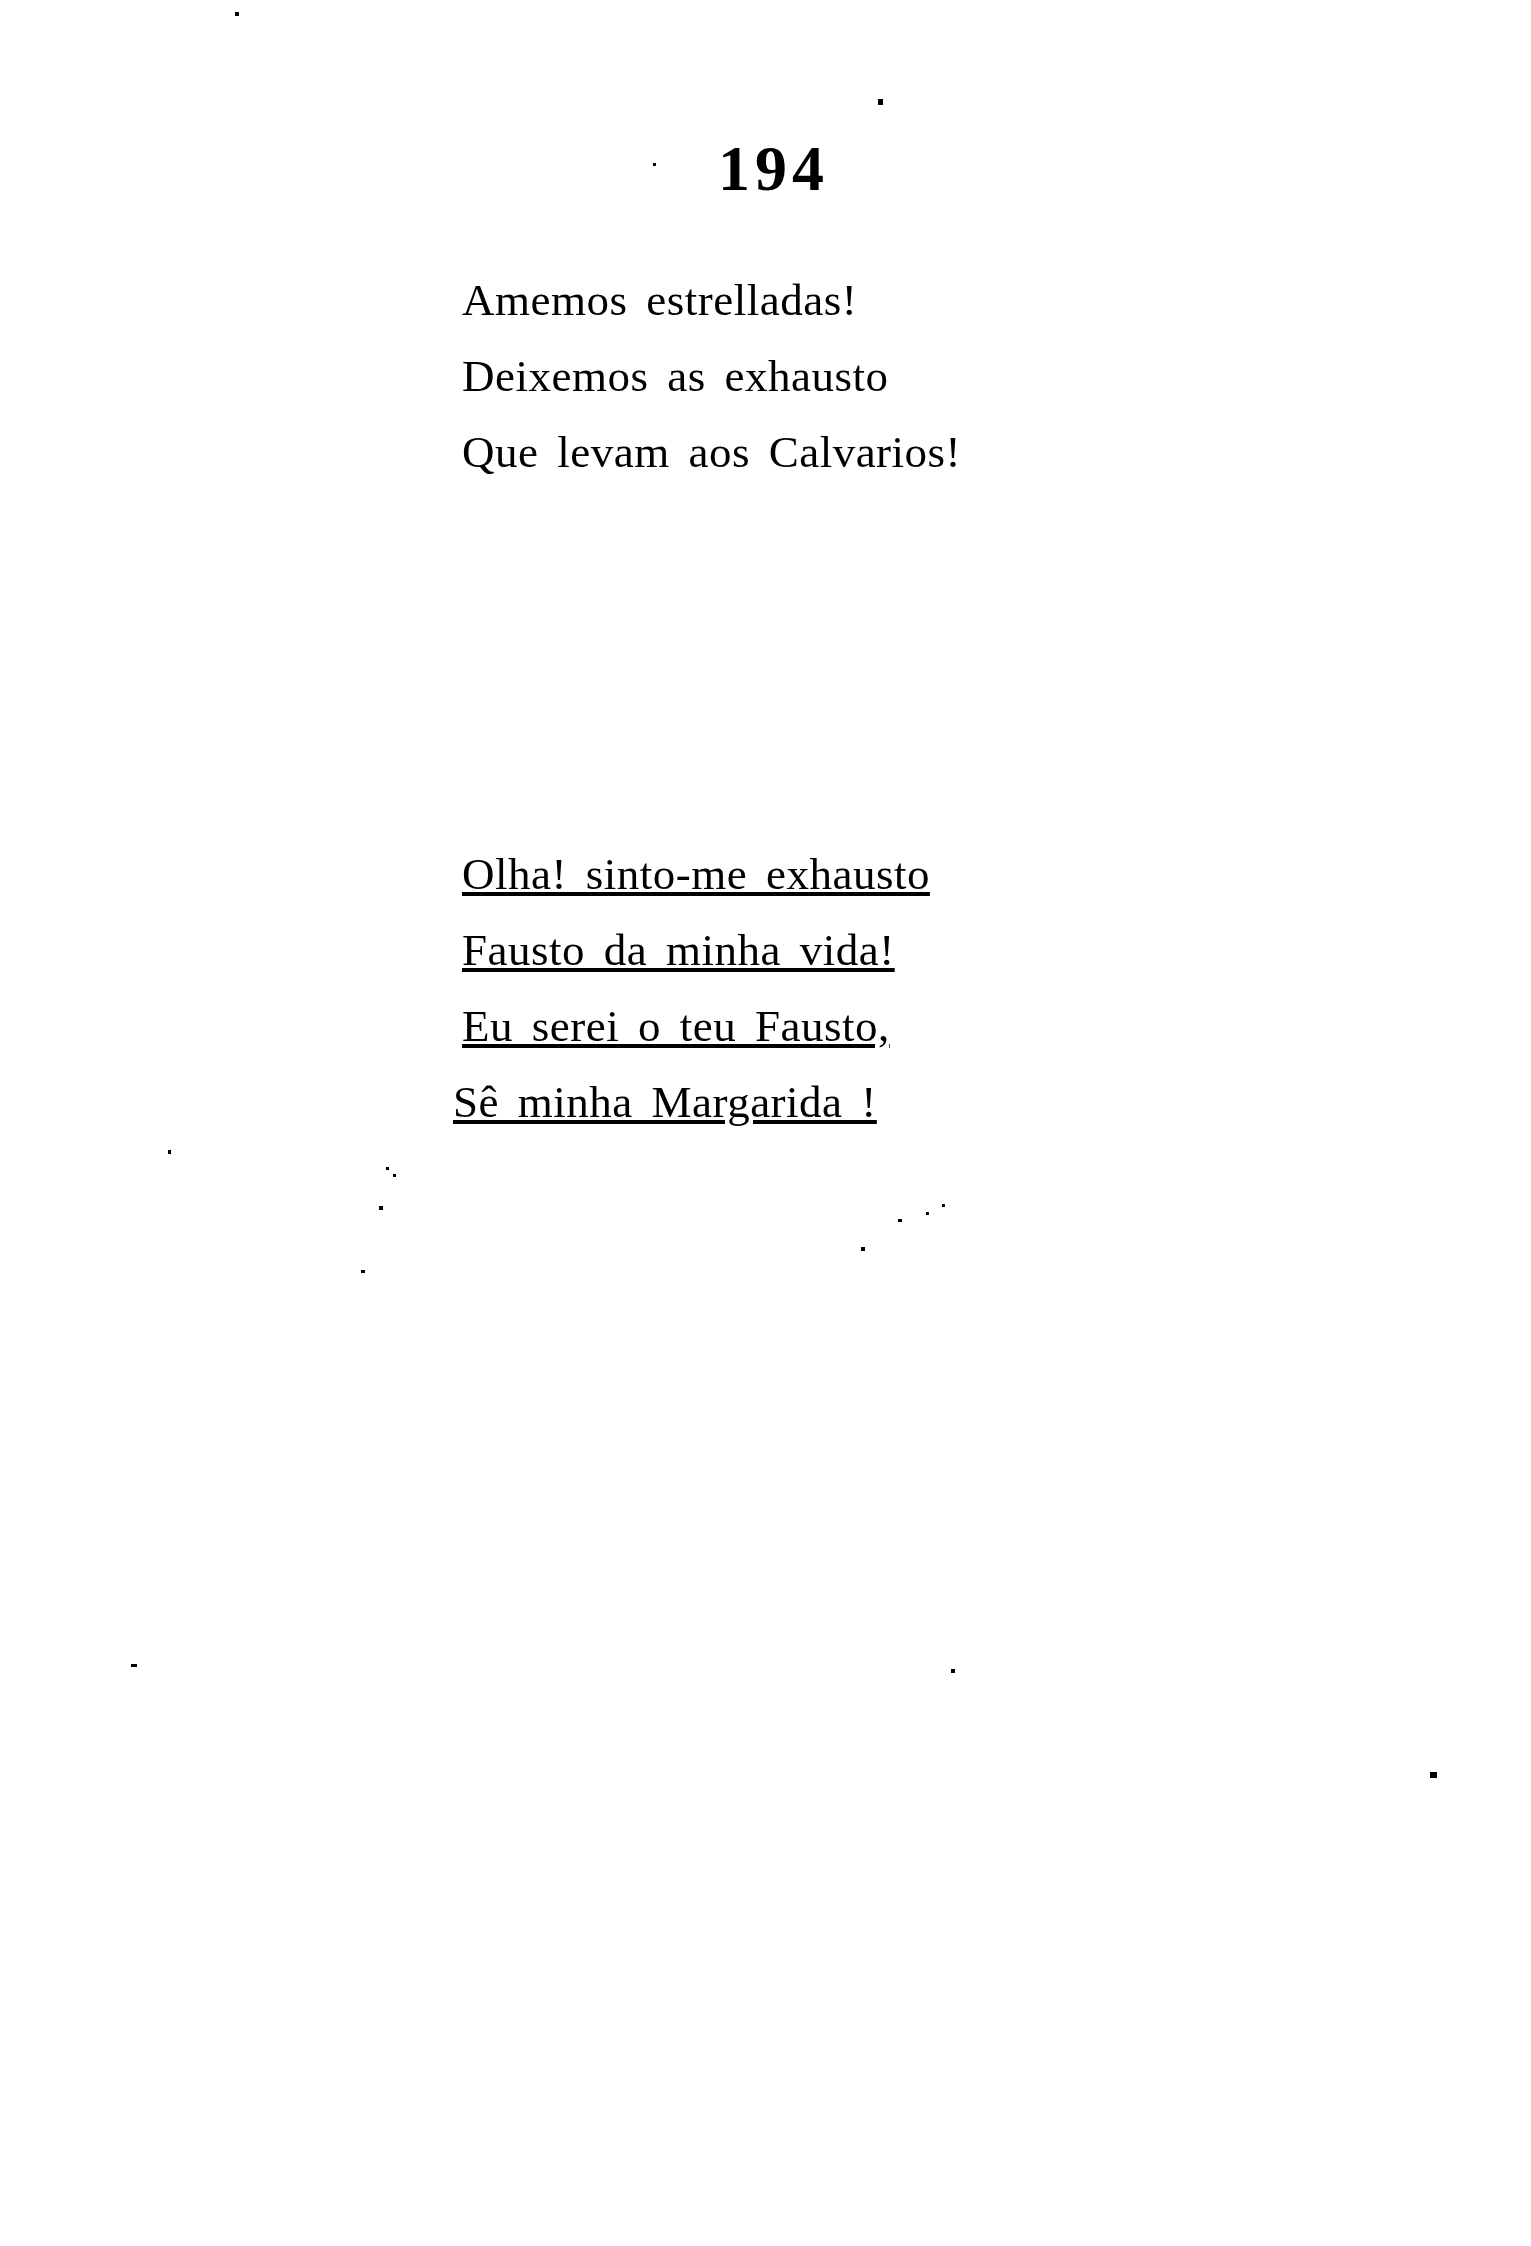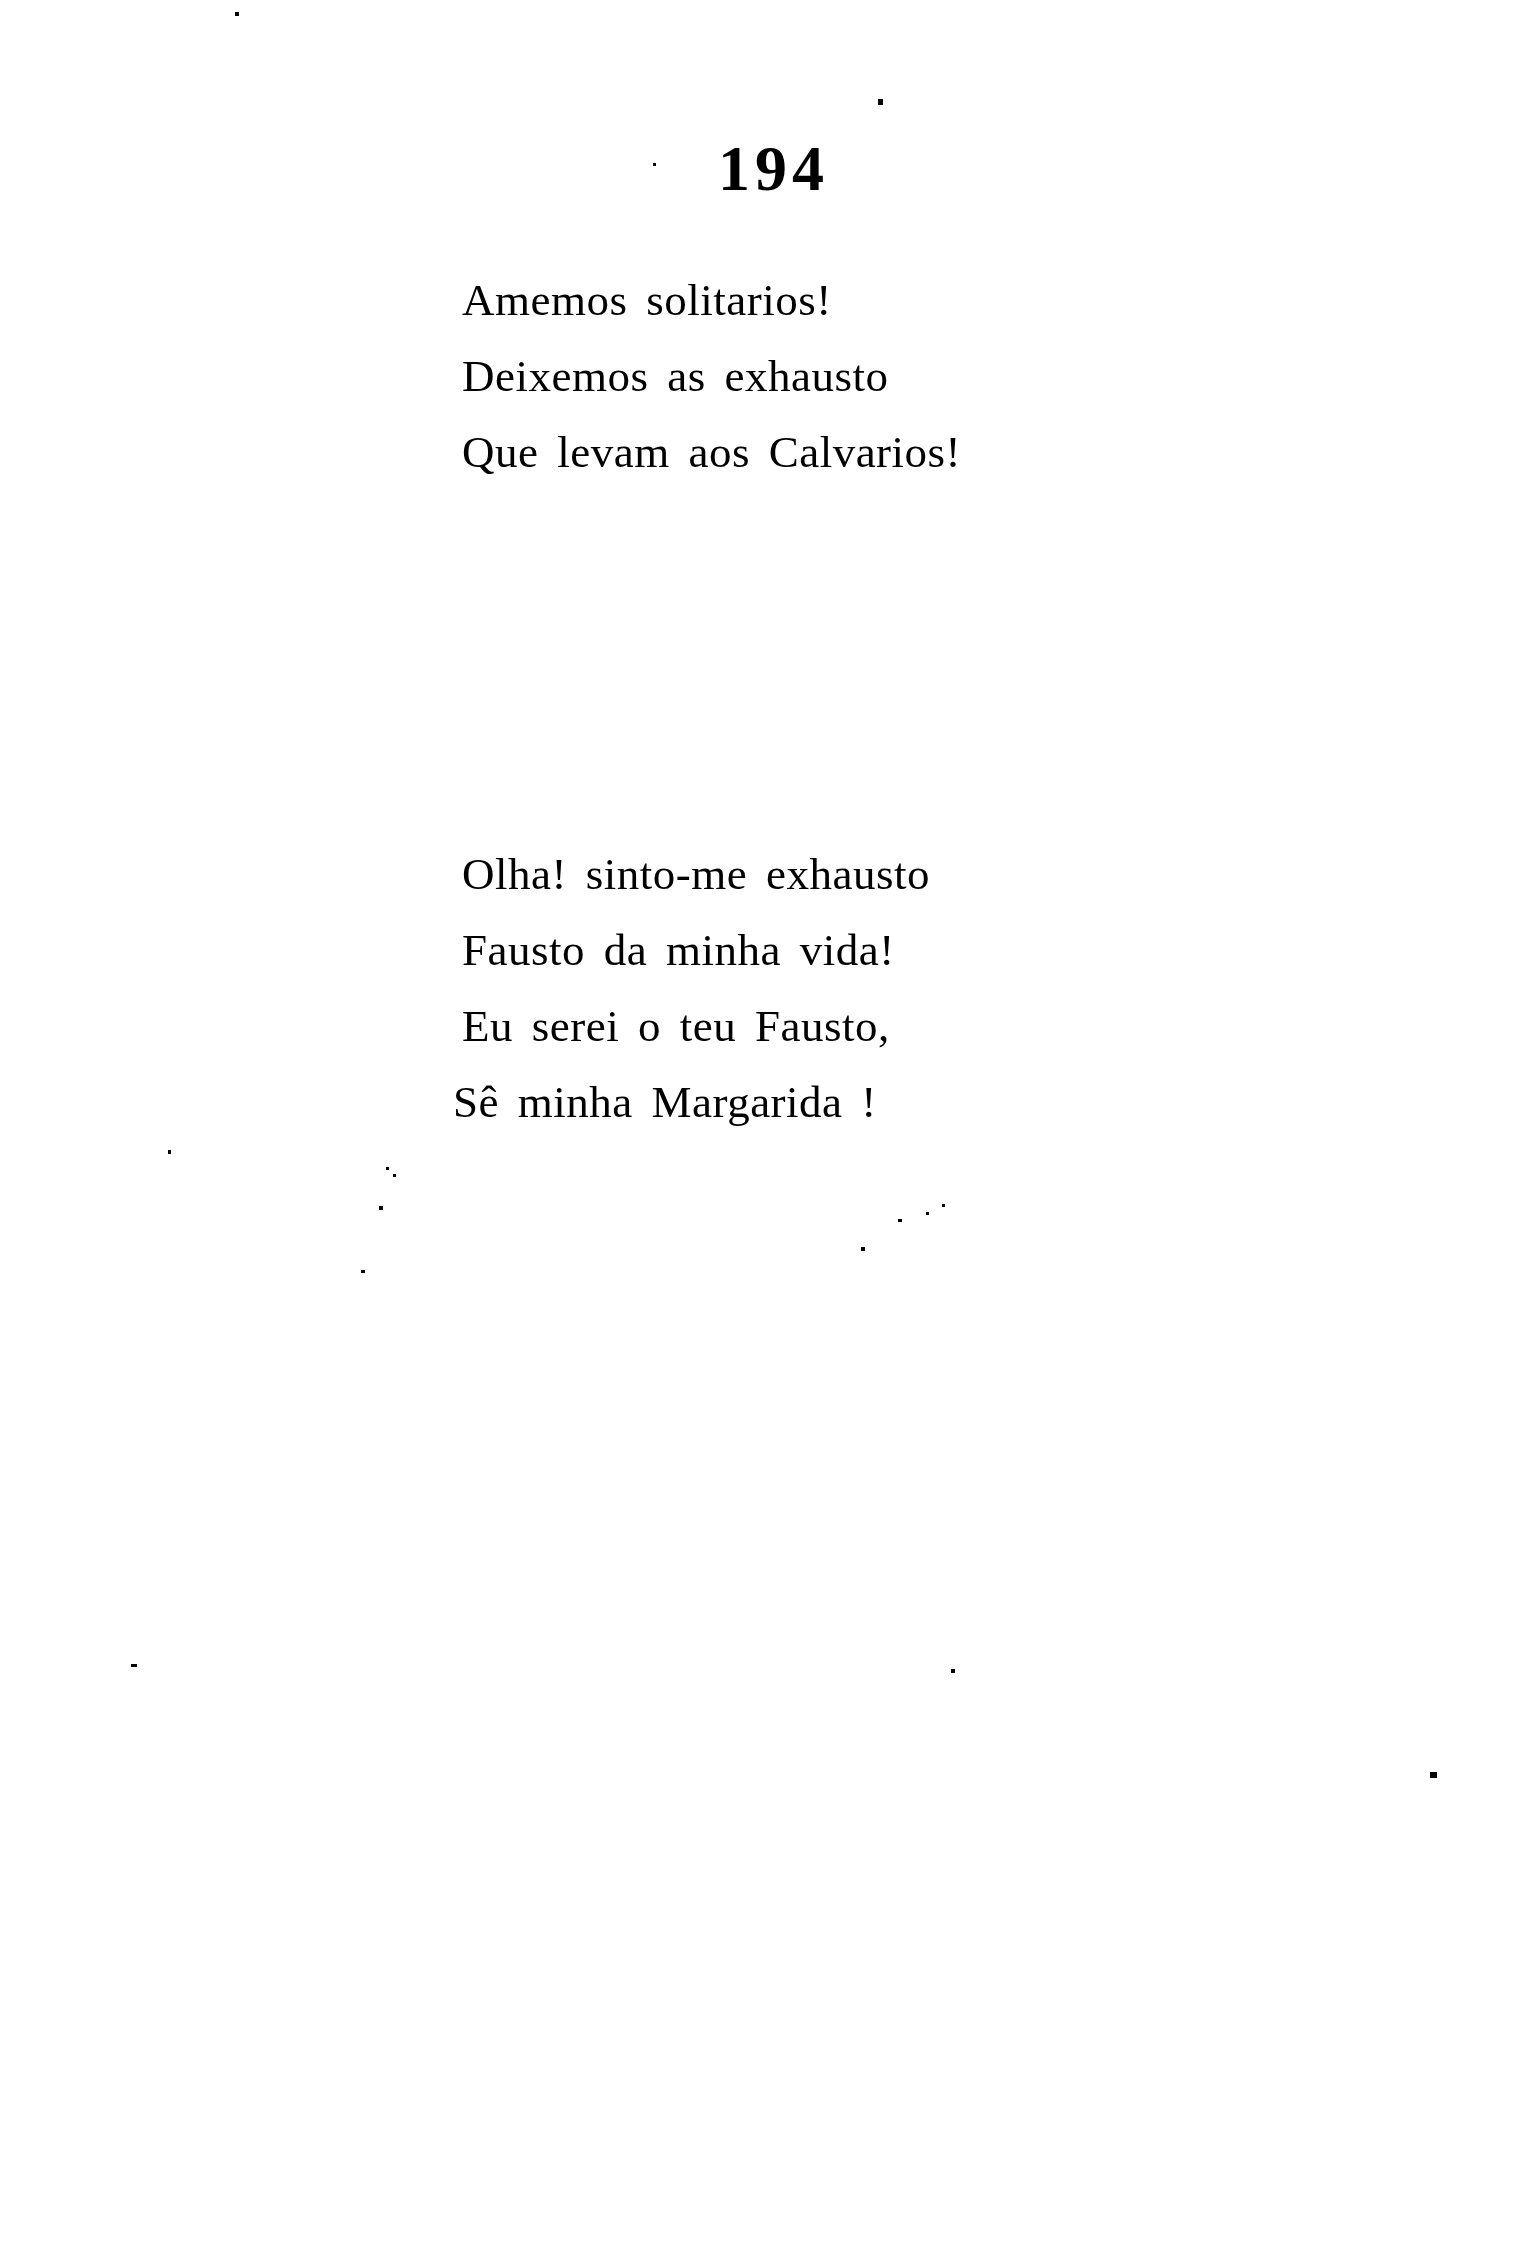--- a/index.html
+++ b/index.html
@@ -29,37 +29,37 @@
     position: absolute;
     left: 462px;
     font-size: 45px;
     line-height: 76px;
     letter-spacing: 0.5px;
     word-spacing: 7px;
     color: #000000;
     white-space: nowrap;
   }
   .stanza-1 { top: 262px; }
-  .stanza-2 { top: 836px; }
+  .stanza-2 { top: 836px; text-decoration: underline; }
   .stanza .line { height: 76px; }
   .stanza-2 .line-4 { margin-left: -9px; }
   .speck {
     position: absolute;
     background: #000000;
   }
 </style>
 </head>
 <body>
 
 <div class="page">
 
   <div class="page-number">194</div>
 
   <div class="stanza stanza-1">
-    <div class="line line-2">Amemos solitarios!</div>
+    <div class="line line-2">Amemos estrelladas!</div>
     <div class="line line-3">Deixemos as exhausto</div>
     <div class="line line-4">Que levam aos Calvarios!</div>
   </div>
 
   <div class="stanza stanza-2">
     <div class="line line-1">Olha! sinto-me exhausto</div>
     <div class="line line-2">Fausto da minha vida!</div>
     <div class="line line-3">Eu serei o teu Fausto,</div>
     <div class="line line-4">Sê minha Margarida !</div>
   </div>

